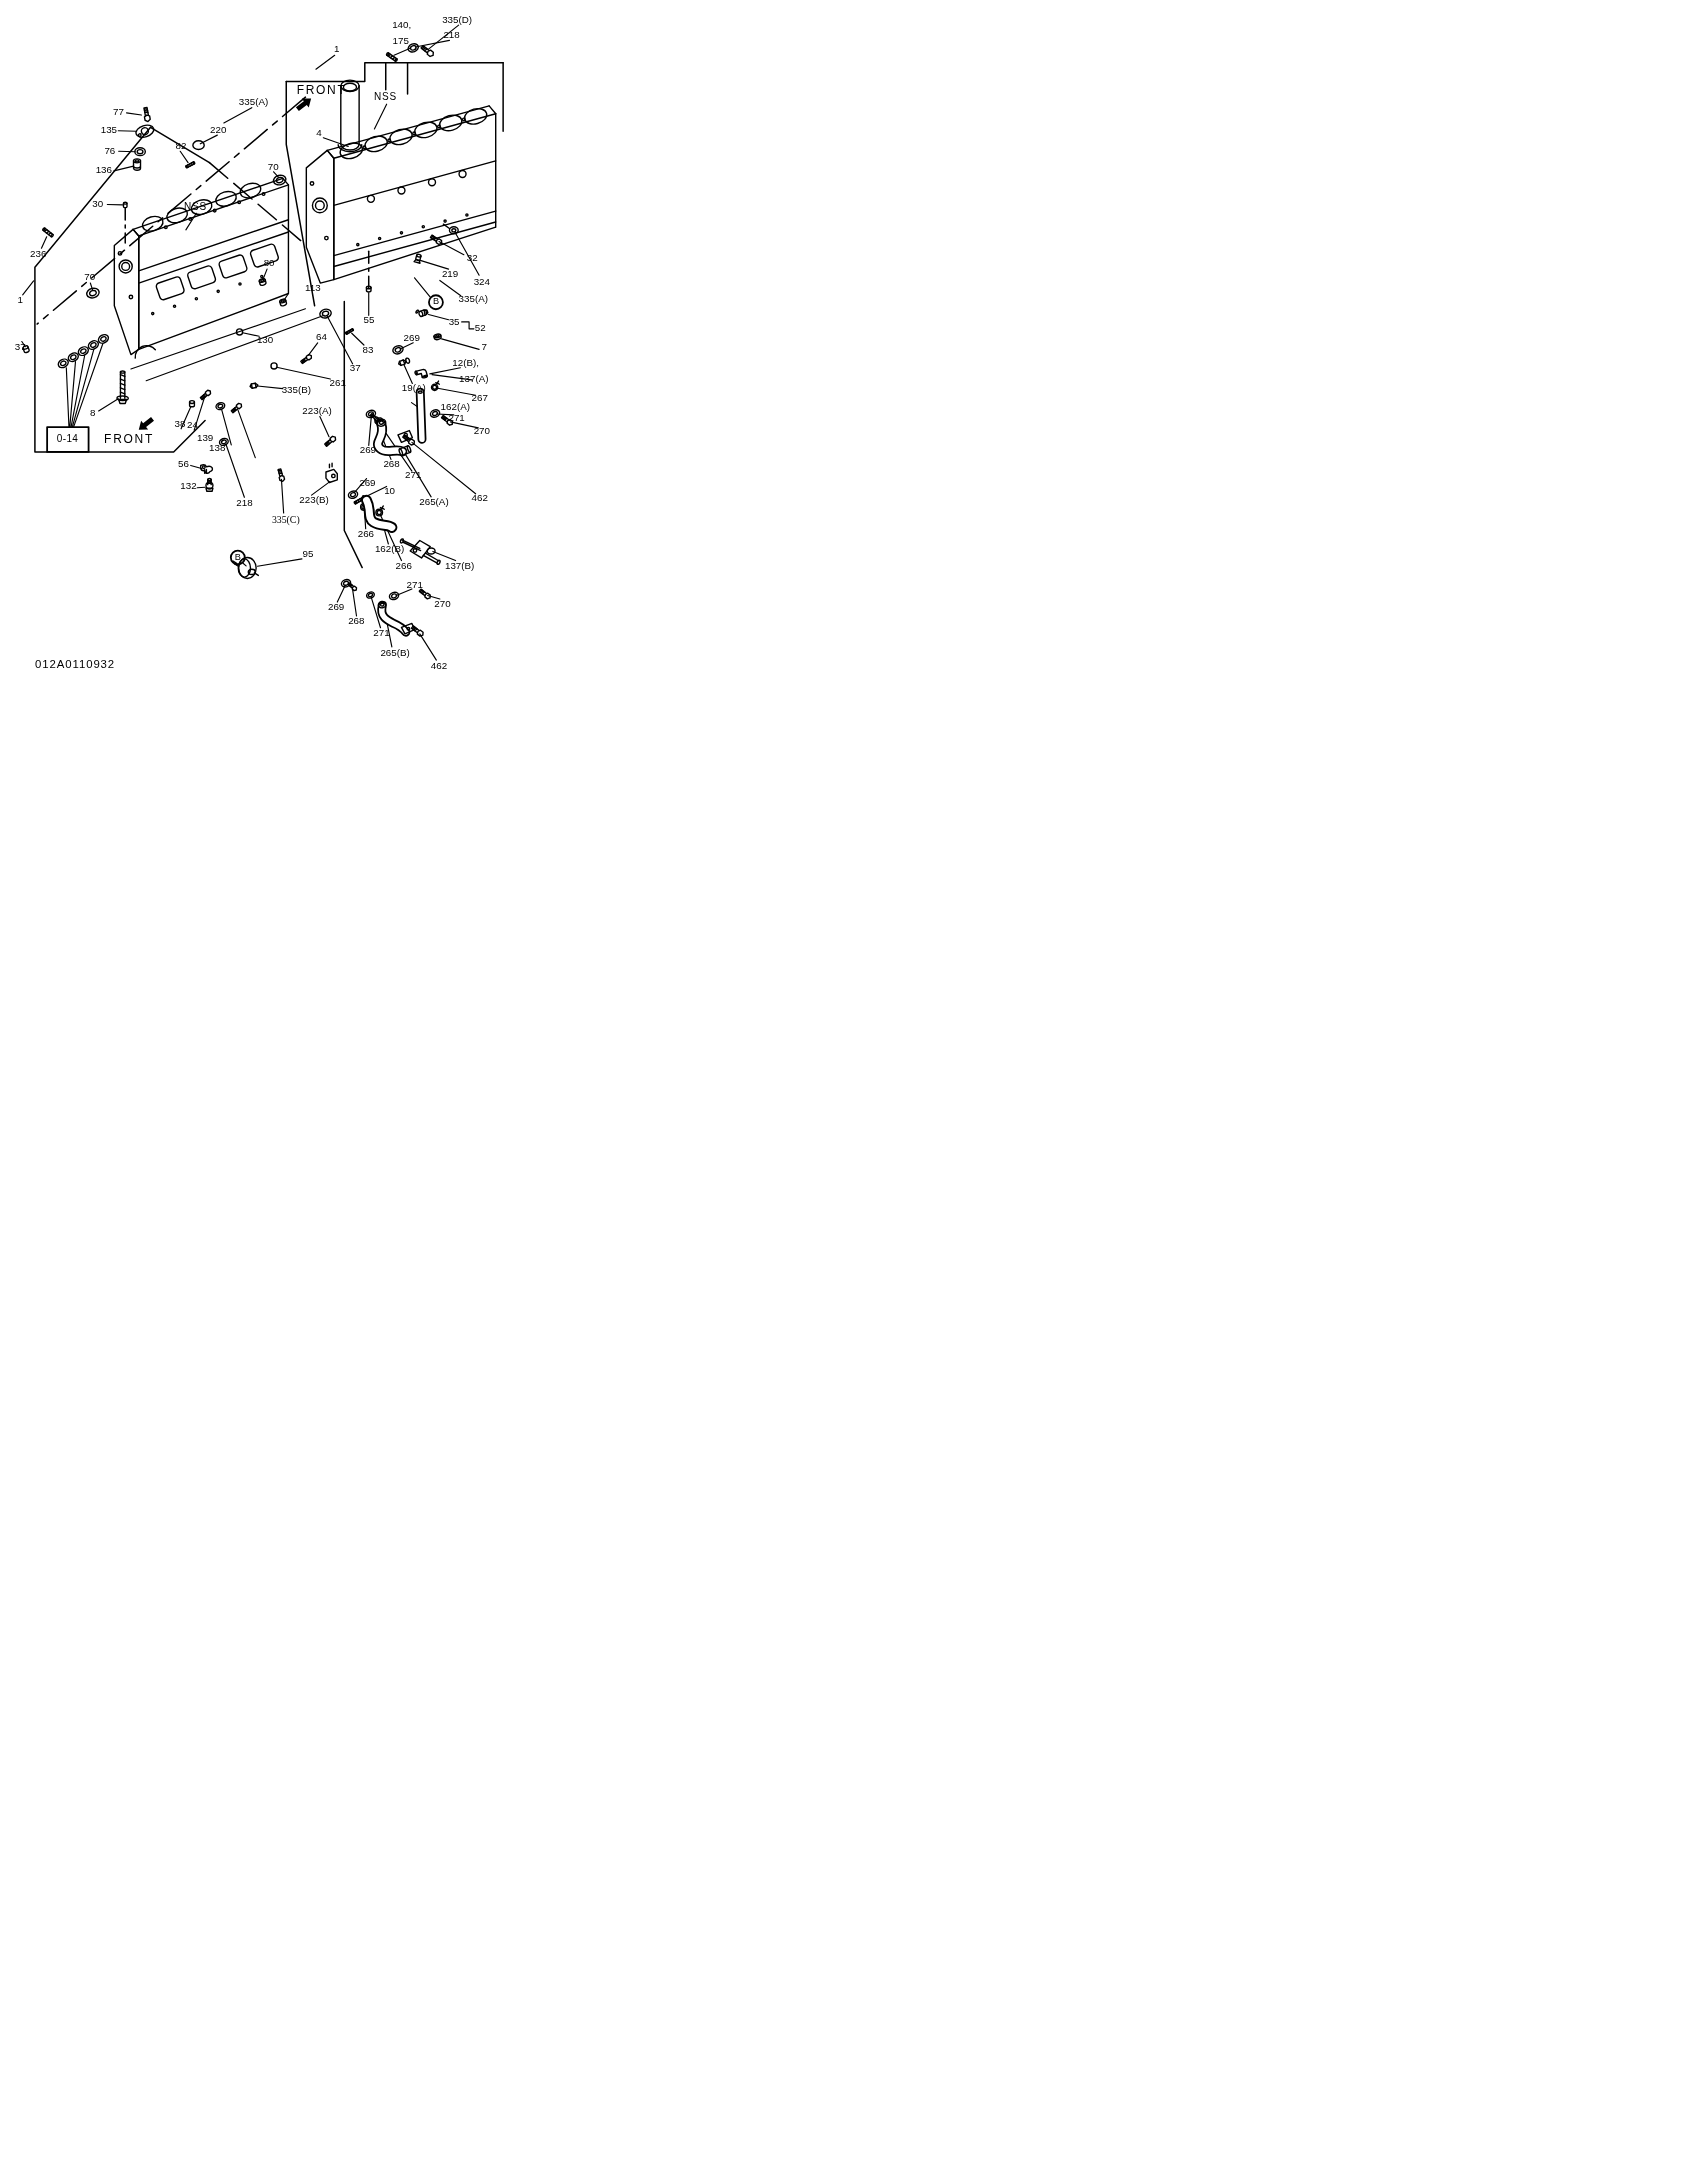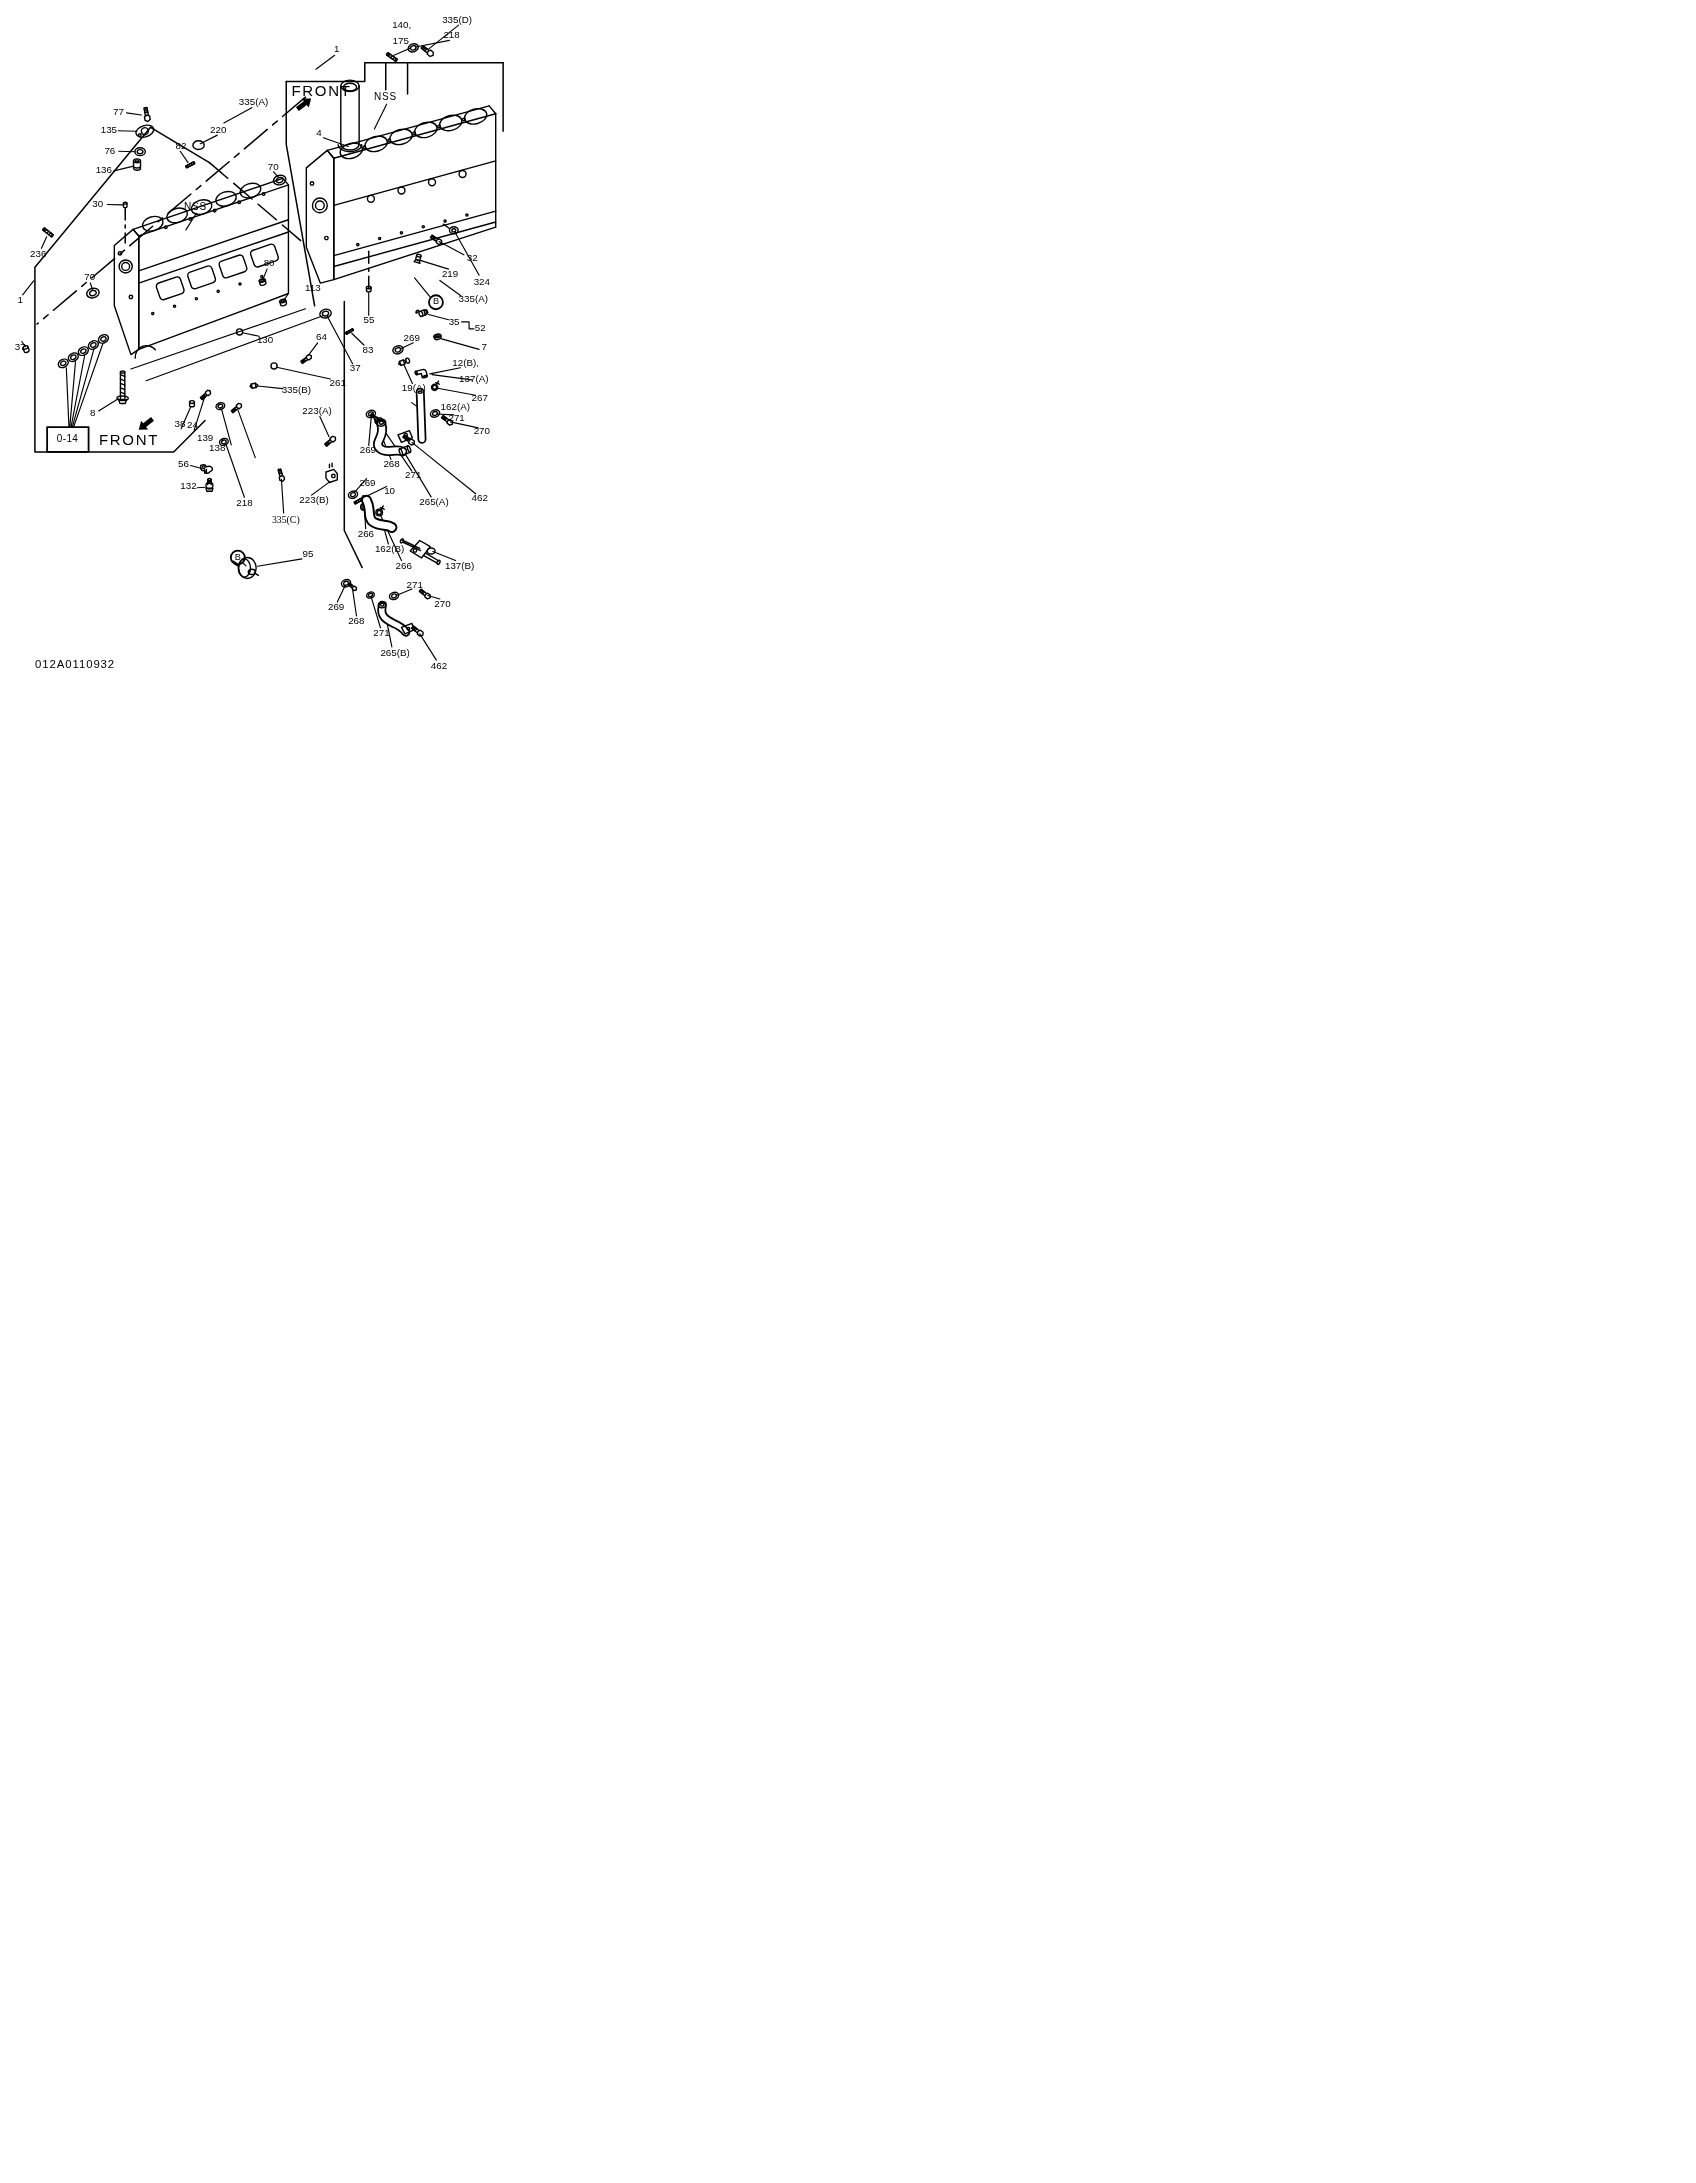--- a/index.html
+++ b/index.html
@@ -4,21 +4,21 @@
 <title>012A0110932</title>
 <style>
   html,body{margin:0;padding:0;background:#ffffff;}
   .page{position:relative;width:504px;height:680px;background:#fff;overflow:hidden;
         font-family:"Liberation Sans",sans-serif;}
   svg.art{position:absolute;left:0;top:0;width:100%;height:100%;}
   .art *{vector-effect:non-scaling-stroke;}
   #label-layer{position:absolute;left:0;top:0;width:100%;height:100%;pointer-events:none;}
   .lbl{position:absolute;transform:translate(-50%,-50%);font-size:9.8px;line-height:1;
        color:#000;white-space:nowrap;font-family:"Liberation Sans",sans-serif;}
-  .lbl.front{font-size:15px;letter-spacing:1.7px;}
+  .lbl.front{font-size:12px;letter-spacing:1.7px;}
   .lbl.nss{font-size:10px;letter-spacing:0.9px;}
   .lbl.circled{font-size:9.2px;}
   .lbl.boxed{font-size:10px;letter-spacing:0.4px;}
   .lbl.figid{font-size:11.4px;letter-spacing:0.9px;}
 </style>
 </head>
 <body>
 
 <div class="page">
 

